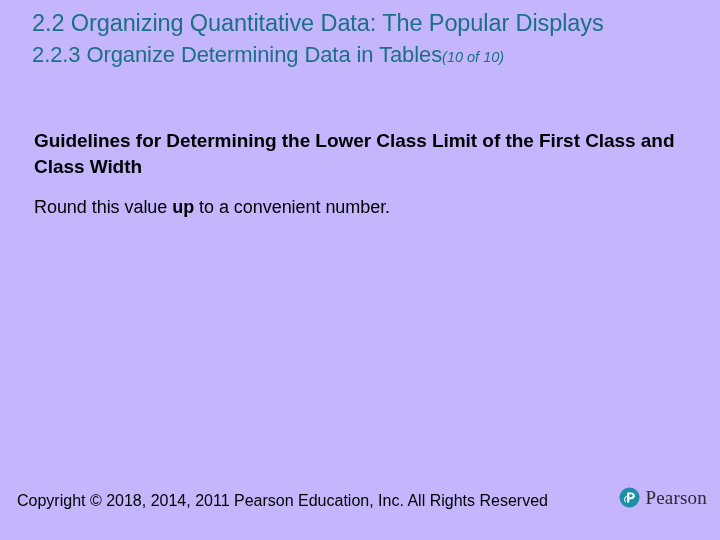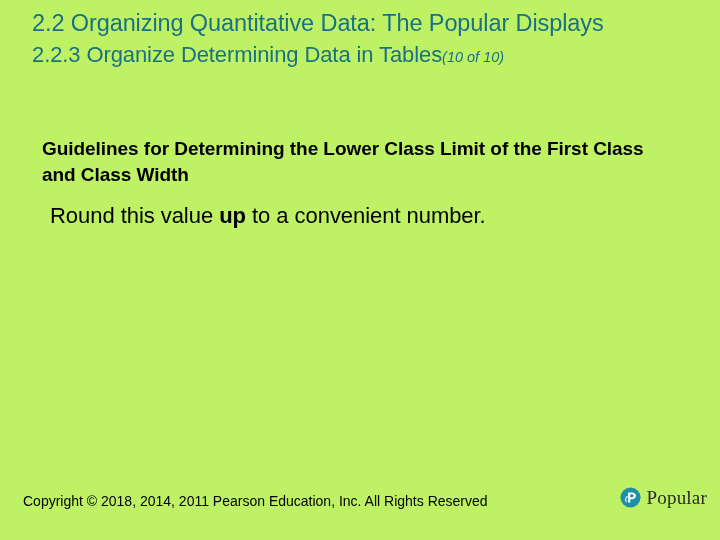--- a/index.html
+++ b/index.html
@@ -10,21 +10,21 @@
     width: 720px;
     height: 540px;
     background: #ffffff;
     font-family: "Liberation Sans", sans-serif;
     overflow: hidden;
   }
   .slide {
     position: relative;
     width: 720px;
     height: 540px;
-    background: #bef264;
+    background: #c4b5fd;
     box-sizing: border-box;
   }
 
   
   .title-block {
     position: absolute;
     left: 32px;
     top: 8px;
     width: 650px;
   }
@@ -57,49 +57,49 @@
     position: absolute;
     left: 34px;
     top: 128px;
     width: 645px;
   }
   .body-heading {
     color: #000000;
     font-size: 19px;
     line-height: 26px;
     font-weight: bold;
-    margin: 8px;
+    margin: 0;
     letter-spacing: -0.05px;
   }
   .body-para {
     color: #000000;
-    font-size: 22px;
+    font-size: 18px;
     line-height: 23px;
     font-weight: 400;
-    margin: 16px 0 0 16px;
+    margin: 16px 0 0 0;
     letter-spacing: -0.05px;
   }
   .body-para b {
     font-weight: bold;
   }
 
   
   .footer {
     position: absolute;
     left: 0;
     bottom: 0;
     width: 720px;
     height: 56px;
   }
   .copyright {
     position: absolute;
-    left: 23px;
+    left: 17px;
     top: 10px;
     color: #000000;
-    font-size: 14px;
+    font-size: 16px;
     line-height: 14px;
     font-weight: 400;
     white-space: nowrap;
   }
   .pearson-logo {
     position: absolute;
     right: 13px;
     top: 3px;
     display: flex;
     align-items: center;
@@ -141,17 +141,17 @@
   <div class="footer">
     <div class="copyright">Copyright © 2018, 2014, 2011 Pearson Education, Inc. All Rights Reserved</div>
 
     <div class="pearson-logo">
       <svg class="pearson-mark" viewBox="0 0 48 48">
         <circle cx="24" cy="24" r="23" fill="#1E8FA8"></circle>
         <path d="M18.5 12.5h9.2c5.3 0 8.6 2.9 8.6 7.6 0 4.9-3.6 7.9-9.2 7.9h-3.6v7.5h-5V12.5z
                  M23.5 23.6h3.3c2.6 0 4.2-1.3 4.2-3.4 0-2.2-1.6-3.4-4.2-3.4h-3.3v6.8z" fill="#ffffff"></path>
         <path d="M14.6 33.8c-1.1-1.6-1.8-3.4-1.8-5.3 0-3.1 1.6-5.6 4.1-7.1" stroke="#ffffff" stroke-width="2.4" fill="none" stroke-linecap="round"></path>
       </svg>
-      <span class="pearson-word">Popular</span>
+      <span class="pearson-word">Pearson</span>
     </div>
   </div>
 
 </div>
 
 </body></html>

